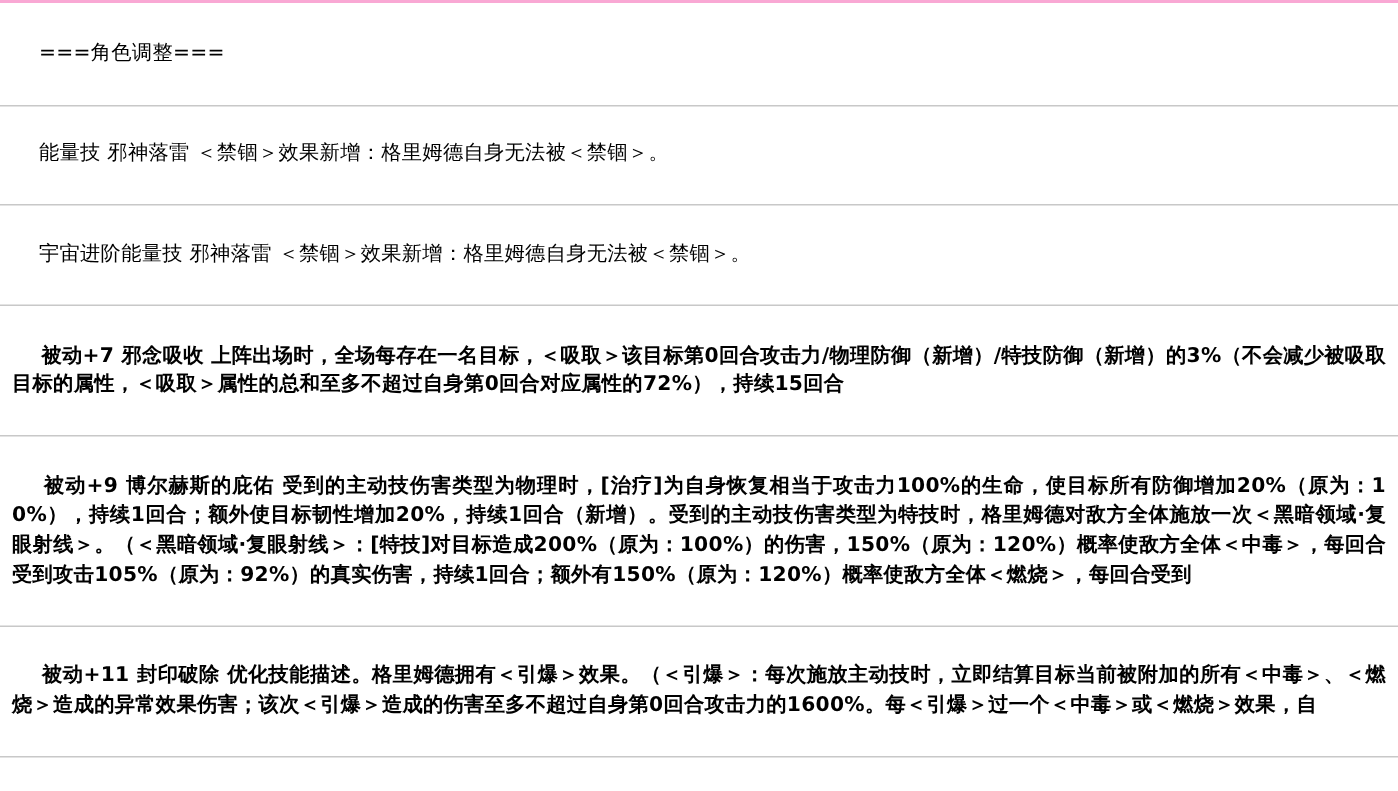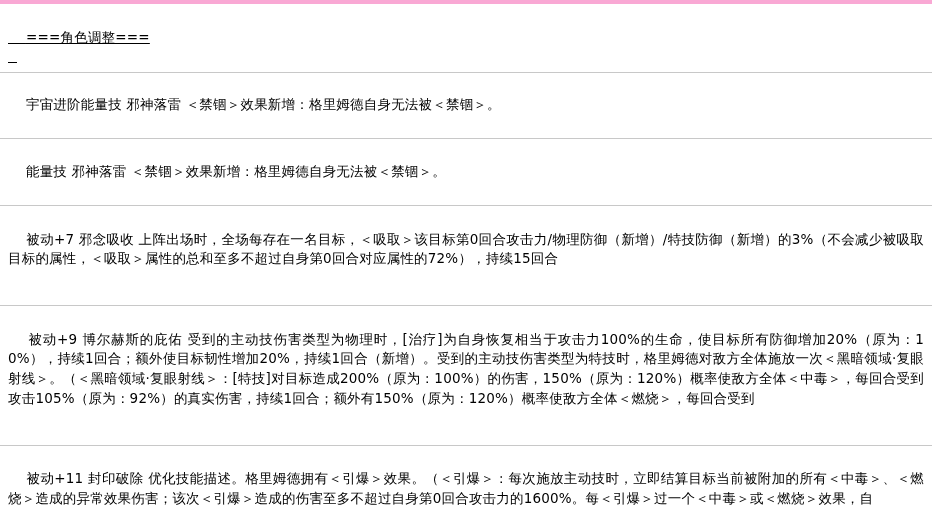--- a/index.html
+++ b/index.html
@@ -26,44 +26,44 @@
     border-bottom: 1px solid #c8c8c8;
     padding: 3px 8px 4px 8px;
     font-size: 13.5px;
     line-height: 1.45;
     letter-spacing: 0.2px;
     text-align: justify;
     white-space: pre-wrap;
     word-break: break-all;
   }
   .row:first-child {
-    border-top: 4px solid #f9a8d4;
-    text-decoration: underline;
+    border-top: 2px solid #f9a8d4;
   }
   .row.heading {
     padding-top: 4px;
     padding-bottom: 5px;
   }
   .row.block {
     padding-top: 4px;
-    padding-bottom: 17px;
+    padding-bottom: 4px;
+    font-weight: bold;
   }
 </style>
 </head>
 <body>
 
 <div id="doc">
   <div class="row heading">
     <span>===角色调整===</span>
   </div>
   <div class="row">
-    <span>宇宙进阶能量技 邪神落雷 ＜禁锢＞效果新增：格里姆德自身无法被＜禁锢＞。</span>
+    <span>能量技 邪神落雷 ＜禁锢＞效果新增：格里姆德自身无法被＜禁锢＞。</span>
   </div>
   <div class="row">
-    <span>能量技 邪神落雷 ＜禁锢＞效果新增：格里姆德自身无法被＜禁锢＞。</span>
+    <span>宇宙进阶能量技 邪神落雷 ＜禁锢＞效果新增：格里姆德自身无法被＜禁锢＞。</span>
   </div>
   <div class="row block">
     <span>被动+7 邪念吸收 上阵出场时，全场每存在一名目标，＜吸取＞该目标第0回合攻击力/物理防御（新增）/特技防御（新增）的3%（不会减少被吸取目标的属性，＜吸取＞属性的总和至多不超过自身第0回合对应属性的72%），持续15回合</span>
   </div>
   <div class="row block">
     <span>被动+9 博尔赫斯的庇佑 受到的主动技伤害类型为物理时，[治疗]为自身恢复相当于攻击力100%的生命，使目标所有防御增加20%（原为：10%），持续1回合；额外使目标韧性增加20%，持续1回合（新增）。受到的主动技伤害类型为特技时，格里姆德对敌方全体施放一次＜黑暗领域·复眼射线＞。（＜黑暗领域·复眼射线＞：[特技]对目标造成200%（原为：100%）的伤害，150%（原为：120%）概率使敌方全体＜中毒＞，每回合受到攻击105%（原为：92%）的真实伤害，持续1回合；额外有150%（原为：120%）概率使敌方全体＜燃烧＞，每回合受到</span>
   </div>
   <div class="row block">
     <span>被动+11 封印破除 优化技能描述。格里姆德拥有＜引爆＞效果。（＜引爆＞：每次施放主动技时，立即结算目标当前被附加的所有＜中毒＞、＜燃烧＞造成的异常效果伤害；该次＜引爆＞造成的伤害至多不超过自身第0回合攻击力的1600%。每＜引爆＞过一个＜中毒＞或＜燃烧＞效果，自</span>
   </div>

